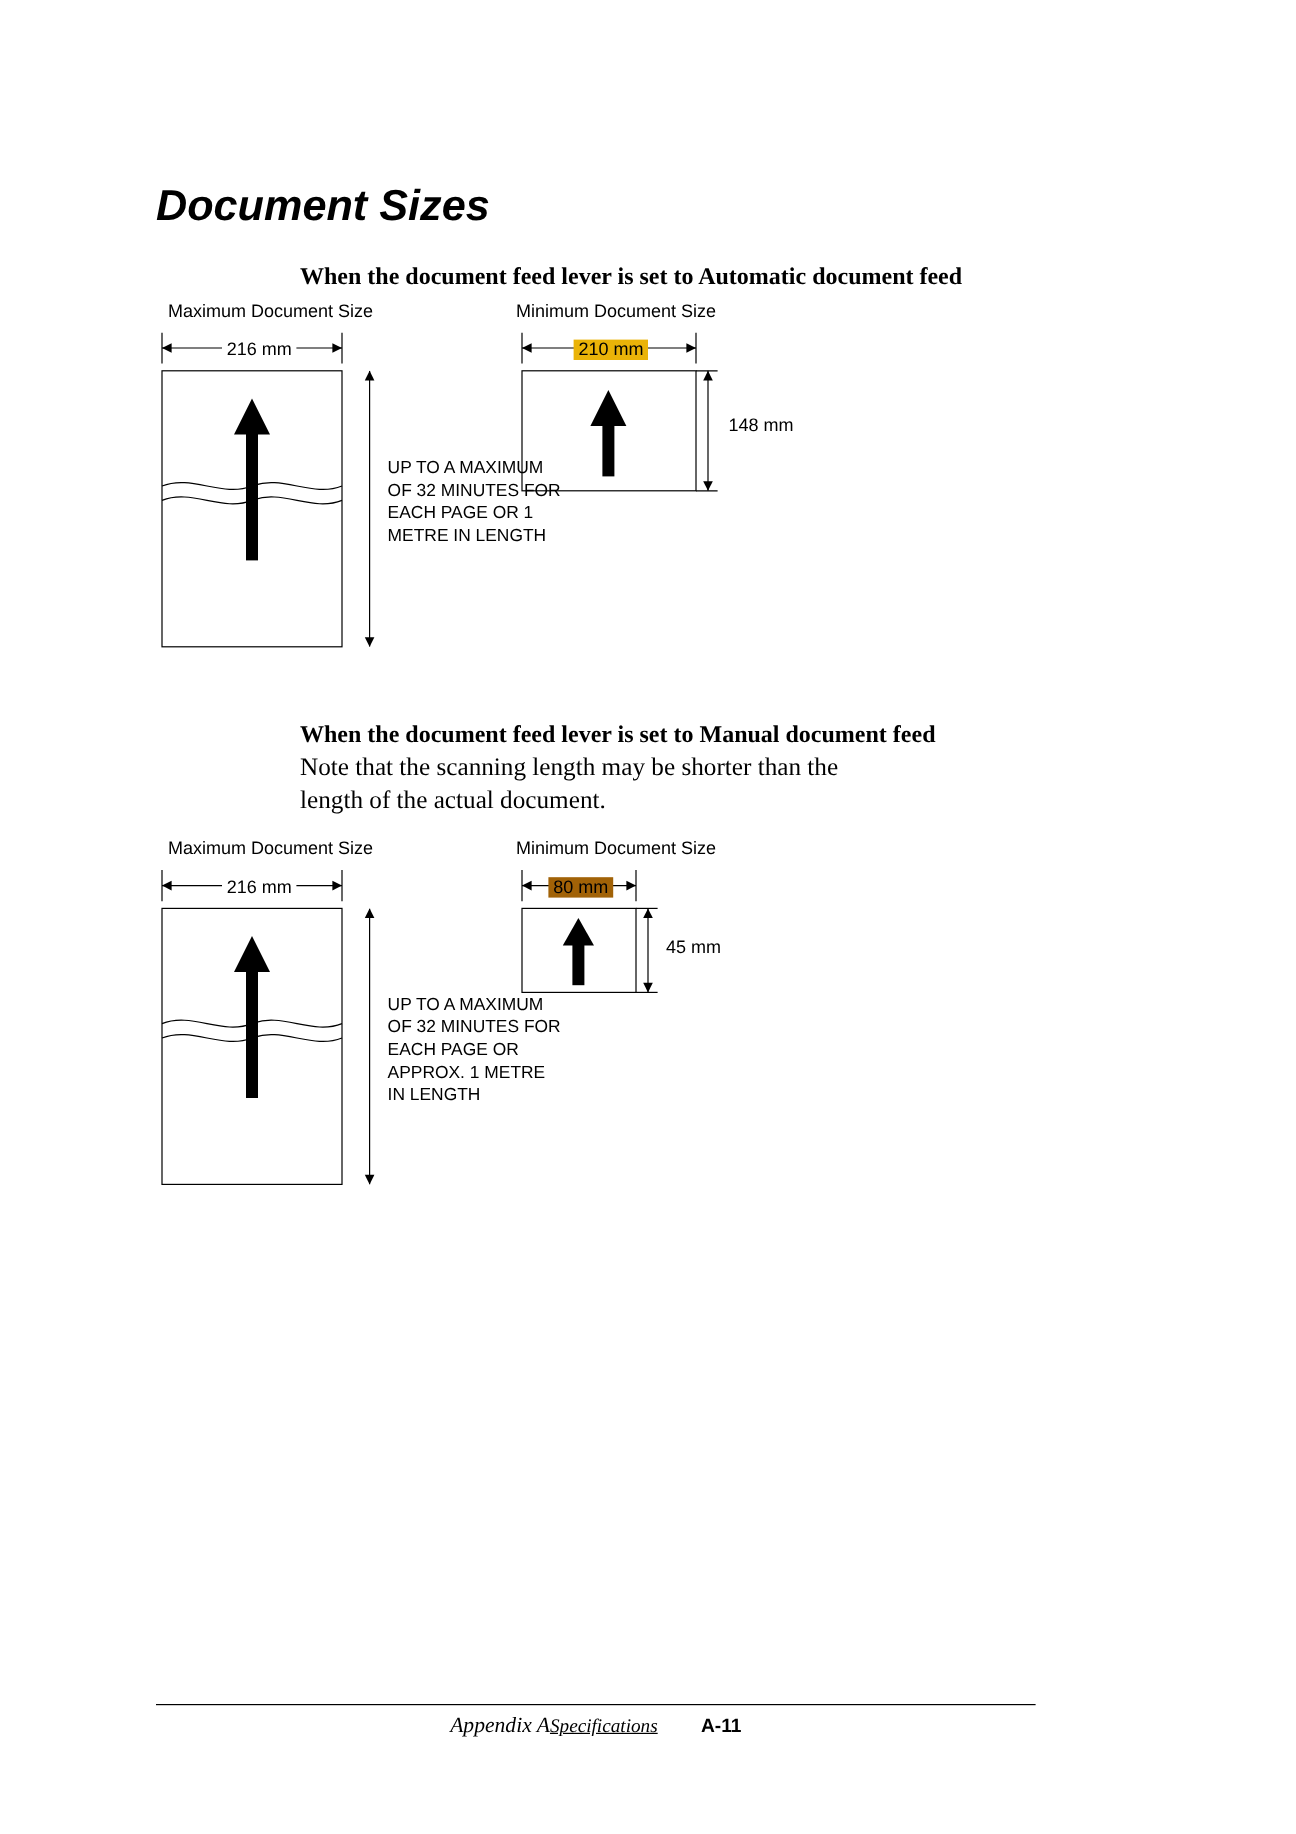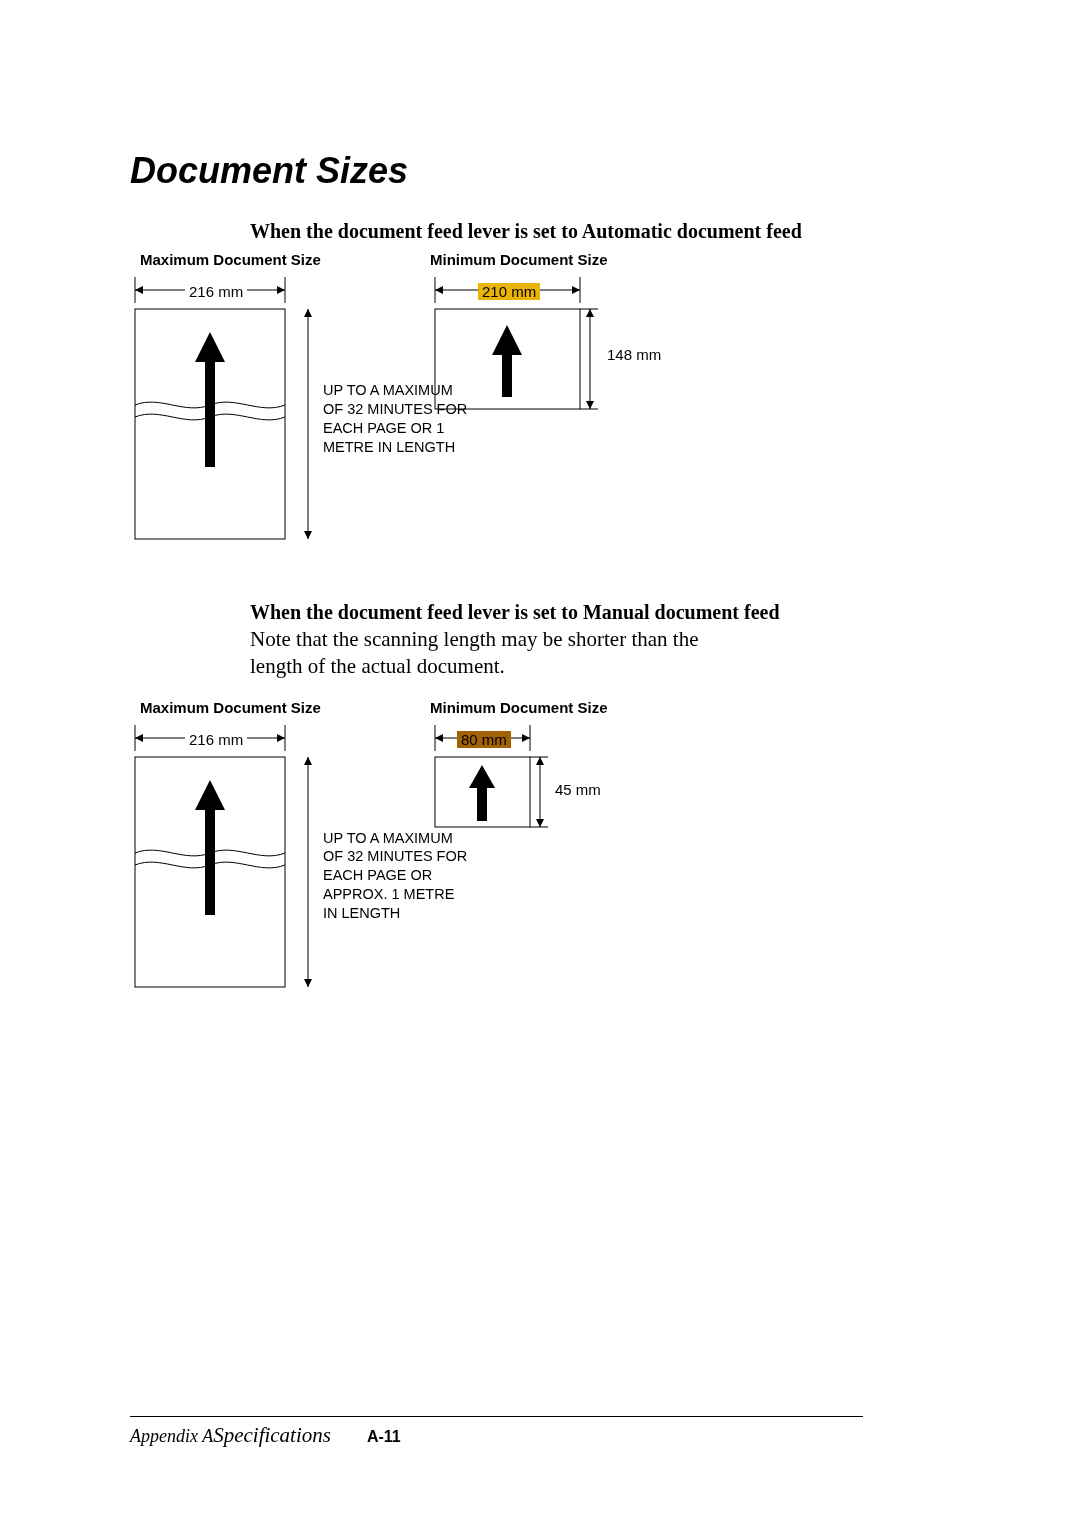--- a/index.html
+++ b/index.html
@@ -56,21 +56,20 @@
   }
   .figs2 {
     padding-left: 120px;
     position: relative;
     height: 310px;
   }
   .fig-title {
     font-family: Arial, Helvetica, sans-serif;
     font-size: 15px;
     position: absolute;
-    font-weight: bold;
   }
   .note-right {
     font-family: Arial, Helvetica, sans-serif;
     font-size: 14.5px;
     line-height: 1.3;
     position: absolute;
   }
   svg { display: block; }
   .footer {
     position: absolute;
@@ -78,31 +77,32 @@
     right: 130px;
     bottom: 80px;
   }
   .footer-rule {
     border: none;
     border-top: 1px solid #000;
     margin: 0 0 6px 0;
   }
   .footer-row {
     display: flex;
-    justify-content: flex-start;
+    justify-content: center;
     align-items: baseline;
   }
   .appendix {
     font-style: italic;
     font-size: 18px;
   }
   .specs {
     font-style: italic;
-    font-size: 21px;
+    font-size: 16px;
     margin-right: 32px;
+    text-decoration: underline;
   }
   .pageno {
     font-family: Arial, Helvetica, sans-serif;
     font-weight: bold;
     font-size: 16px;
   }
 </style>
 </head>
 <body>
 

